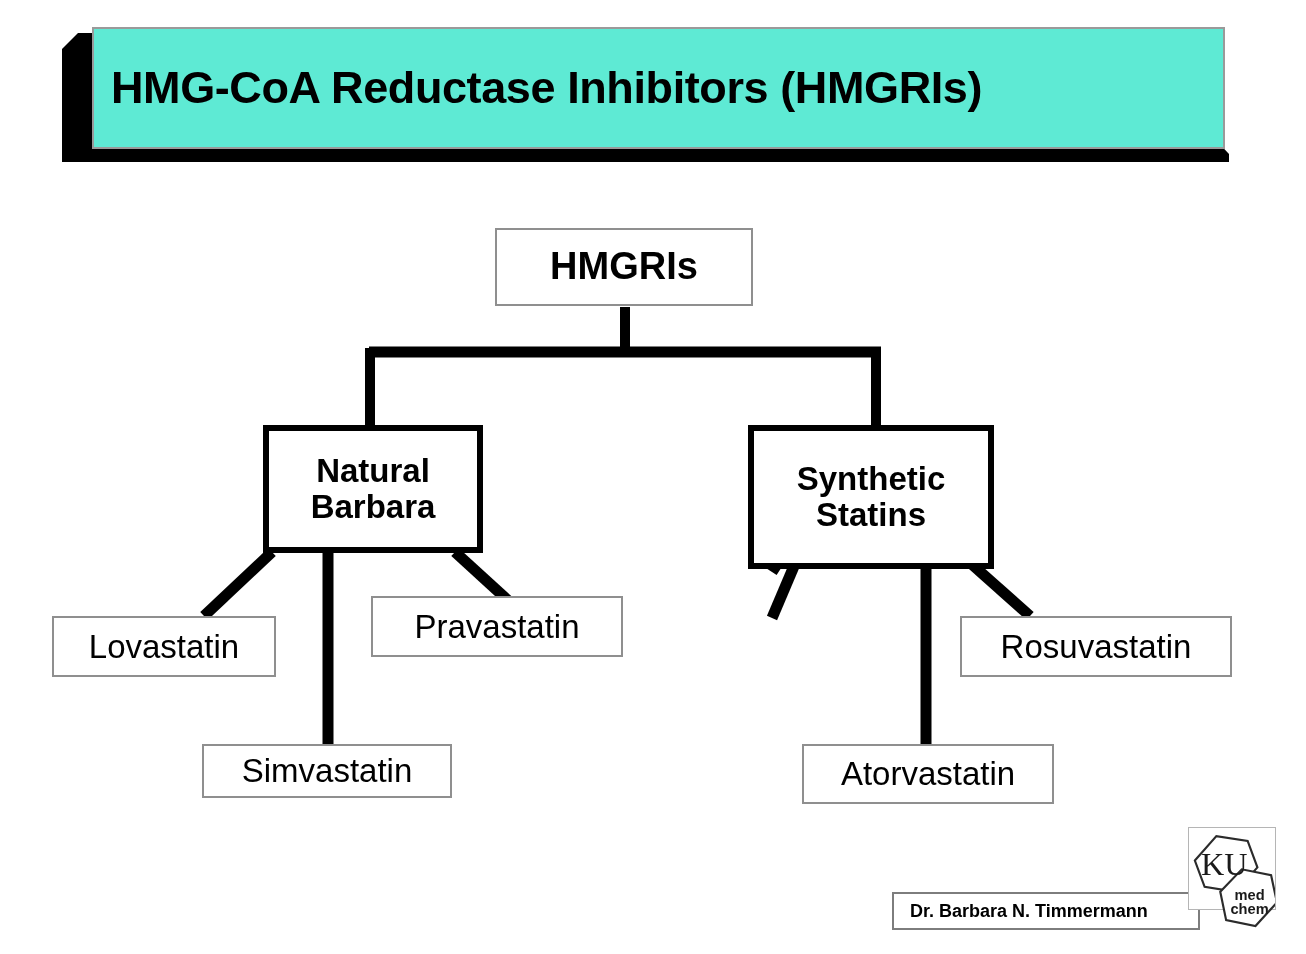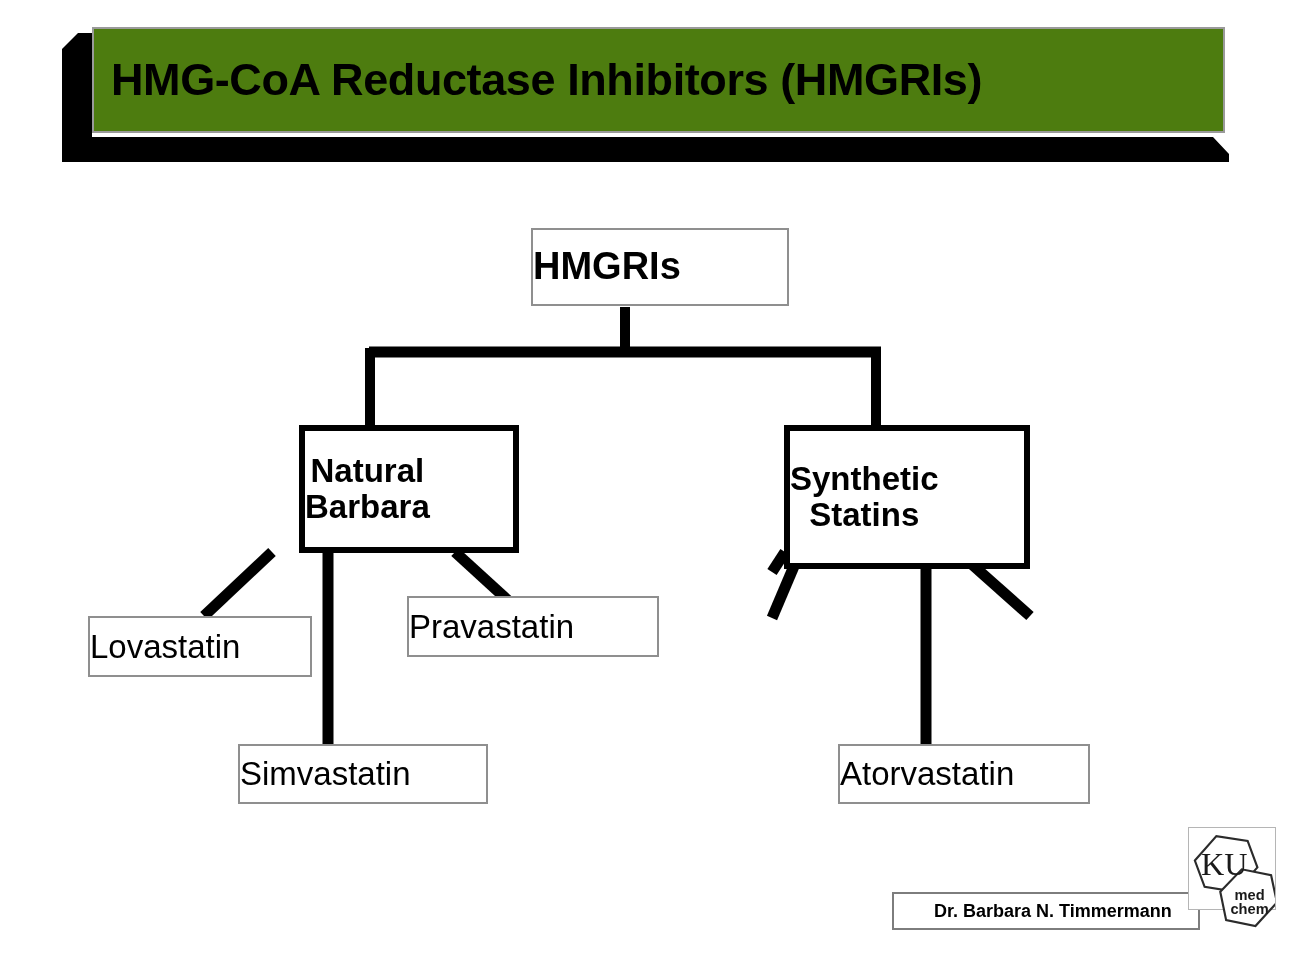--- a/index.html
+++ b/index.html
@@ -25,22 +25,22 @@
     top: 33px;
     width: 1167px;
     height: 129px;
     z-index: 1;
   }
   #title-box {
     position: absolute;
     left: 92px;
     top: 27px;
     width: 1133px;
-    height: 106px;
-    background: #4d7c0f;
+    height: 122px;
+    background: #5eead4;
     border: 2px solid #9a9a9a;
     box-sizing: border-box;
     z-index: 2;
     display: flex;
     align-items: center;
   }
   #title-text {
     font-size: 45px;
     font-weight: bold;
     color: #000000;
@@ -49,24 +49,23 @@
     white-space: nowrap;
   }
 
   
   .node {
     position: absolute;
     background: #ffffff;
     box-sizing: border-box;
     display: flex;
     align-items: center;
-    justify-content: flex-start;
+    justify-content: center;
     text-align: center;
     z-index: 6;
-    margin-left: 36px;
   }
   .node-thin {
     border: 2px solid #8f8f8f;
   }
   .node-thick {
     border: 6px solid #000000;
   }
   .node-label {
     color: #000000;
     line-height: 1.08;
@@ -98,21 +97,20 @@
     display: flex;
     align-items: center;
     z-index: 5;
   }
   #name-plate-text {
     font-size: 18px;
     font-weight: bold;
     color: #000000;
     padding-left: 16px;
     white-space: nowrap;
-    margin-left: 24px;
   }
 
   
   #logo {
     position: absolute;
     left: 1188px;
     top: 827px;
     width: 88px;
     height: 83px;
     background: #ffffff;
@@ -174,25 +172,28 @@
   </div>
 
   <div class="node node-thin" style="left:52px; top:616px; width:224px; height:61px;">
     <span class="node-label lbl-leaf">Lovastatin</span>
   </div>
 
   <div class="node node-thin" style="left:371px; top:596px; width:252px; height:61px;">
     <span class="node-label lbl-leaf">Pravastatin</span>
   </div>
 
-  <div class="node node-thin" style="left:202px; top:744px; width:250px; height:60px;">
+  <div class="node node-thin" style="left:202px; top:744px; width:250px; height:54px;">
     <span class="node-label lbl-leaf">Simvastatin</span>
   </div>
 
 
+  <div class="node node-thin" style="left:960px; top:616px; width:272px; height:61px;">
+    <span class="node-label lbl-leaf">Rosuvastatin</span>
+  </div>
 
   <div class="node node-thin" style="left:802px; top:744px; width:252px; height:60px;">
     <span class="node-label lbl-leaf">Atorvastatin</span>
   </div>
 
   <div id="name-plate">
     <span id="name-plate-text">Dr. Barbara N. Timmermann</span>
   </div>
 
   <div id="logo">

